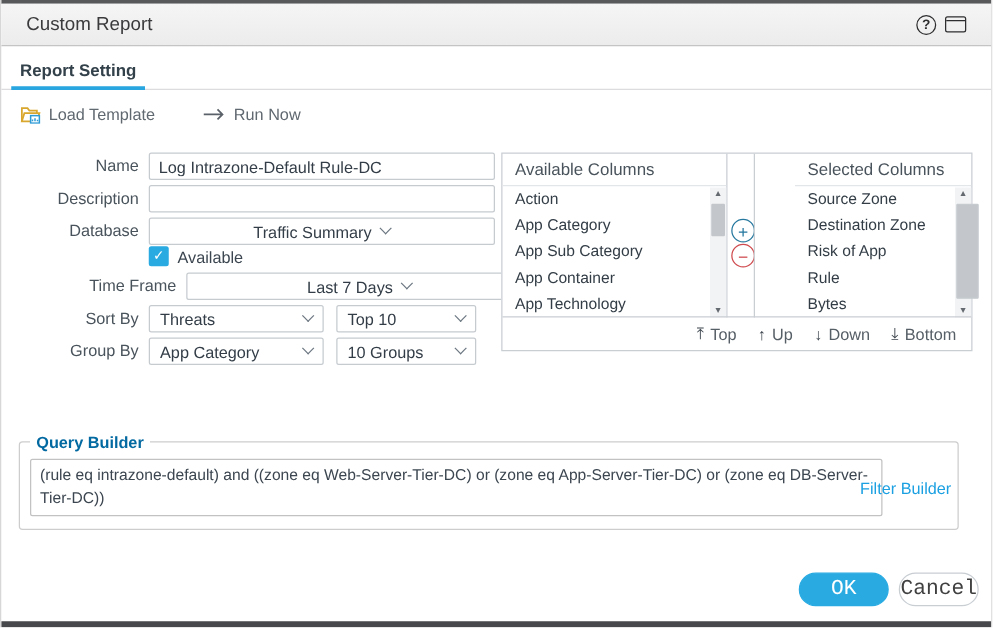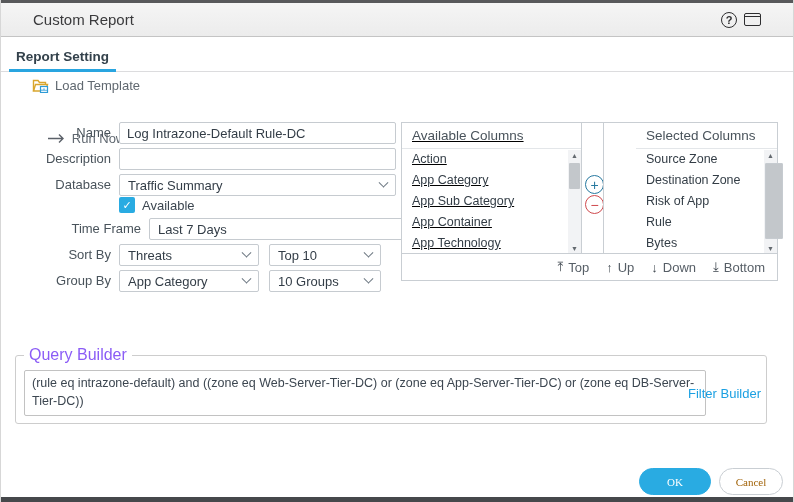--- a/index.html
+++ b/index.html
@@ -5,59 +5,59 @@
   * { margin:0; padding:0; box-sizing:border-box; }
   html,body { background:#fff; }
   body { font-family:"Liberation Sans","DejaVu Sans",sans-serif; }
   .dialog { position:relative; width:794px; height:502px; background:#fff; overflow:hidden; border-left:1px solid #d7d7d7; border-right:1px solid #d7d7d7; }
 
   .top-strip { position:absolute; top:0; left:0; width:100%; height:3px; background:#58595b; }
   .bottom-strip { position:absolute; bottom:0; left:0; width:100%; height:5px; background:#46484b; }
 
   .titlebar { position:absolute; top:3px; left:0; width:100%; height:34px;
     background:linear-gradient(#f5f5f5,#ececec); border-bottom:1px solid #c4c4c4;
-    display:flex; align-items:center; padding:0 32px; }
+    display:flex; align-items:center; padding:0 20px; }
   .titlebar .title { font-size:15px; color:#3a3a3c; }
   .tb-icons { margin-left:auto; display:flex; align-items:center; gap:7px; }
   .help-icon { width:16px; height:16px; border:1.5px solid #2e2e30; border-radius:50%;
     display:flex; align-items:center; justify-content:center; font-size:11px; font-weight:bold;
     color:#2e2e30; cursor:pointer; }
   .win-icon { width:17px; height:13px; border:1.5px solid #2e2e30; border-radius:2px; cursor:pointer; }
   .win-icon span { display:block; height:3px; border-bottom:1.5px solid #2e2e30; }
 
   .tabbar { position:absolute; top:45px; left:0; width:100%; height:27px; border-bottom:1px solid #dcdcde; }
   .tab { display:inline-block; margin-left:8px; padding:4px 7px 5px 7px; font-size:13.5px; font-weight:bold;
     color:#33414b; border-bottom:3px solid #29a5e0; cursor:pointer; }
 
   .toolbar { position:absolute; top:78px; left:0; height:26px; display:flex; align-items:center;
-    padding-left:31px; gap:38px;flex-direction:column; }
+    padding-left:15px; gap:38px; }
   .tool { display:flex; align-items:center; gap:6px; font-size:13px; color:#606870; cursor:pointer; }
 
   .frow { position:absolute; left:0; width:400px; height:22px; }
   .flabel { position:absolute; left:0; width:110px; text-align:right; font-size:13px; color:#49535b; line-height:22px; }
   .tinput { position:absolute; left:118px; top:0; width:277px; height:22px; border:1px solid #c6cbd0;
     border-radius:2px; font-family:inherit; font-size:13px; color:#333d47; padding:0 7px; outline:none; }
   .sel { position:absolute; top:0; height:22px; border:1px solid #c6cbd0; border-radius:2px; background:#fff;
     display:flex; align-items:center; justify-content:space-between; padding:0 8px; font-size:13px;
     color:#333d47; cursor:pointer; }
   .chev { width:7px; height:7px; border-right:1.3px solid #6b7680; border-bottom:1.3px solid #6b7680;
     transform:rotate(45deg) translate(-2px,-2px); margin-left:8px; flex:none; }
   .row-name { top:122px; } .row-desc { top:148px; } .row-db { top:174px; }
   .row-sched { top:197px; height:17px; }
   .row-time { top:218px;margin-left:30px; } .row-sort { top:244px; } .row-group { top:270px; }
-  .sel-full { left:118px; width:277px; }
+  .sel-full { left:118px; width:277px;justify-content:center; }
   .sel-a { left:118px; width:140px; }
   .sel-b { left:268px; width:112px; }
   .cb { position:absolute; left:118px; top:0; width:16px; height:16px; background:#29abe2; border-radius:2px;
     color:#fff; font-size:11px; line-height:16px; text-align:center; cursor:pointer; }
   .cb-label { position:absolute; left:141px; top:0; font-size:13px; color:#3c4650; line-height:17px; }
 
   .cols { position:absolute; left:400px; top:122px; width:377px; height:159px; border:1px solid #c9ced3; background:#fff; }
   .panel { position:absolute; top:0; height:131px; }
-  .panel-avail { left:0; width:180px; border-right:1px solid #c9ced3;text-decoration:underline; }
+  .panel-avail { left:0; width:180px; border-right:1px solid #c9ced3; }
   .panel-sel { right:0; width:174px; border-left:1px solid #c9ced3;padding-left:32px; }
   .panel-h { height:26px; line-height:25px; padding-left:10px; font-size:13.5px; color:#49535b;
     border-bottom:1px solid #e3e6e9; }
   .pitem { height:21px; line-height:21px; padding-left:10px; font-size:12.5px; color:#333d46; cursor:pointer; }
   .sbar { position:absolute; top:27px; right:0; width:13px; height:104px; background:#f2f3f5; }
   .sarrow { position:absolute; left:0; width:13px; height:11px; font-size:7px; color:#63696f; text-align:center;
     line-height:11px; cursor:pointer; }
   .sarrow.up { top:0; } .sarrow.dn { bottom:0; }
   .sthumb { position:absolute; left:1px; width:11px; background:#c3c7cb; border-radius:1px; cursor:pointer; }
   .sthumb.avail { top:13px; height:26px; }
@@ -66,31 +66,31 @@
     display:flex; align-items:center; justify-content:center; font-size:14px; cursor:pointer; background:#fff; }
   .btn-plus { top:52px; border:1.4px solid #26789f; color:#26789f; }
   .btn-minus { top:72px; border:1.4px solid #cf4a4e; color:#cf4a4e; }
   .cols-footer { position:absolute; left:0; right:0; bottom:0; height:27px; border-top:1px solid #c9ced3;
     display:flex; align-items:center; justify-content:flex-end; gap:17px; padding-right:12px; }
   .mv { display:flex; align-items:center; gap:5px; font-size:13px; color:#565e66; cursor:pointer; }
   .mv-ic { font-size:13px; color:#3e464e; }
 
   .qb { position:absolute; left:14px; top:346px; width:752px; height:78px; border:1px solid #cdcdcd;
     border-radius:3px; }
-  .qb legend { margin-left:8px; padding:0 5px; font-size:16px; font-weight:normal; color:#8b5cf6; }
+  .qb legend { margin-left:8px; padding:0 5px; font-size:13px; font-weight:bold; color:#0369a1; }
   .qb-inner { position:relative; width:100%; height:100%; }
   .qb textarea { position:absolute; left:8px; top:6px; width:682px; height:46px; resize:none;
     border:1px solid #c2c2c2; border-radius:2px; font-family:inherit; font-size:12.5px; color:#3c4650;
     padding:3px 7px; line-height:1.45; outline:none; }
   .filter-link { position:absolute; right:5px; top:22px; font-size:13px; color:#1ba0e2; cursor:pointer; }
 
-  .btn { position:absolute; top:468px; height:27px; border-radius:14px; font-family:Liberation Serif, serif; font-size:11px;
+  .btn { position:absolute; top:458px; height:27px; border-radius:14px; font-family:Liberation Mono, monospace; font-size:17px;
     cursor:pointer; }
   .btn-ok { left:638px; width:72px; background:#29abe2; border:1px solid #29abe2; color:#fff; }
-  .btn-cancel { left:718px; width:64px; background:#fff; border:1px solid #c9ced3; color:#a16207; }
+  .btn-cancel { left:718px; width:64px; background:#fff; border:1px solid #c9ced3; color:#404040; }
 </style>
 </head>
 <body>
 
 <div class="dialog">
   <div class="top-strip"></div>
 
   <div class="titlebar">
     <span class="title">Custom Report</span>
     <span class="tb-icons">

